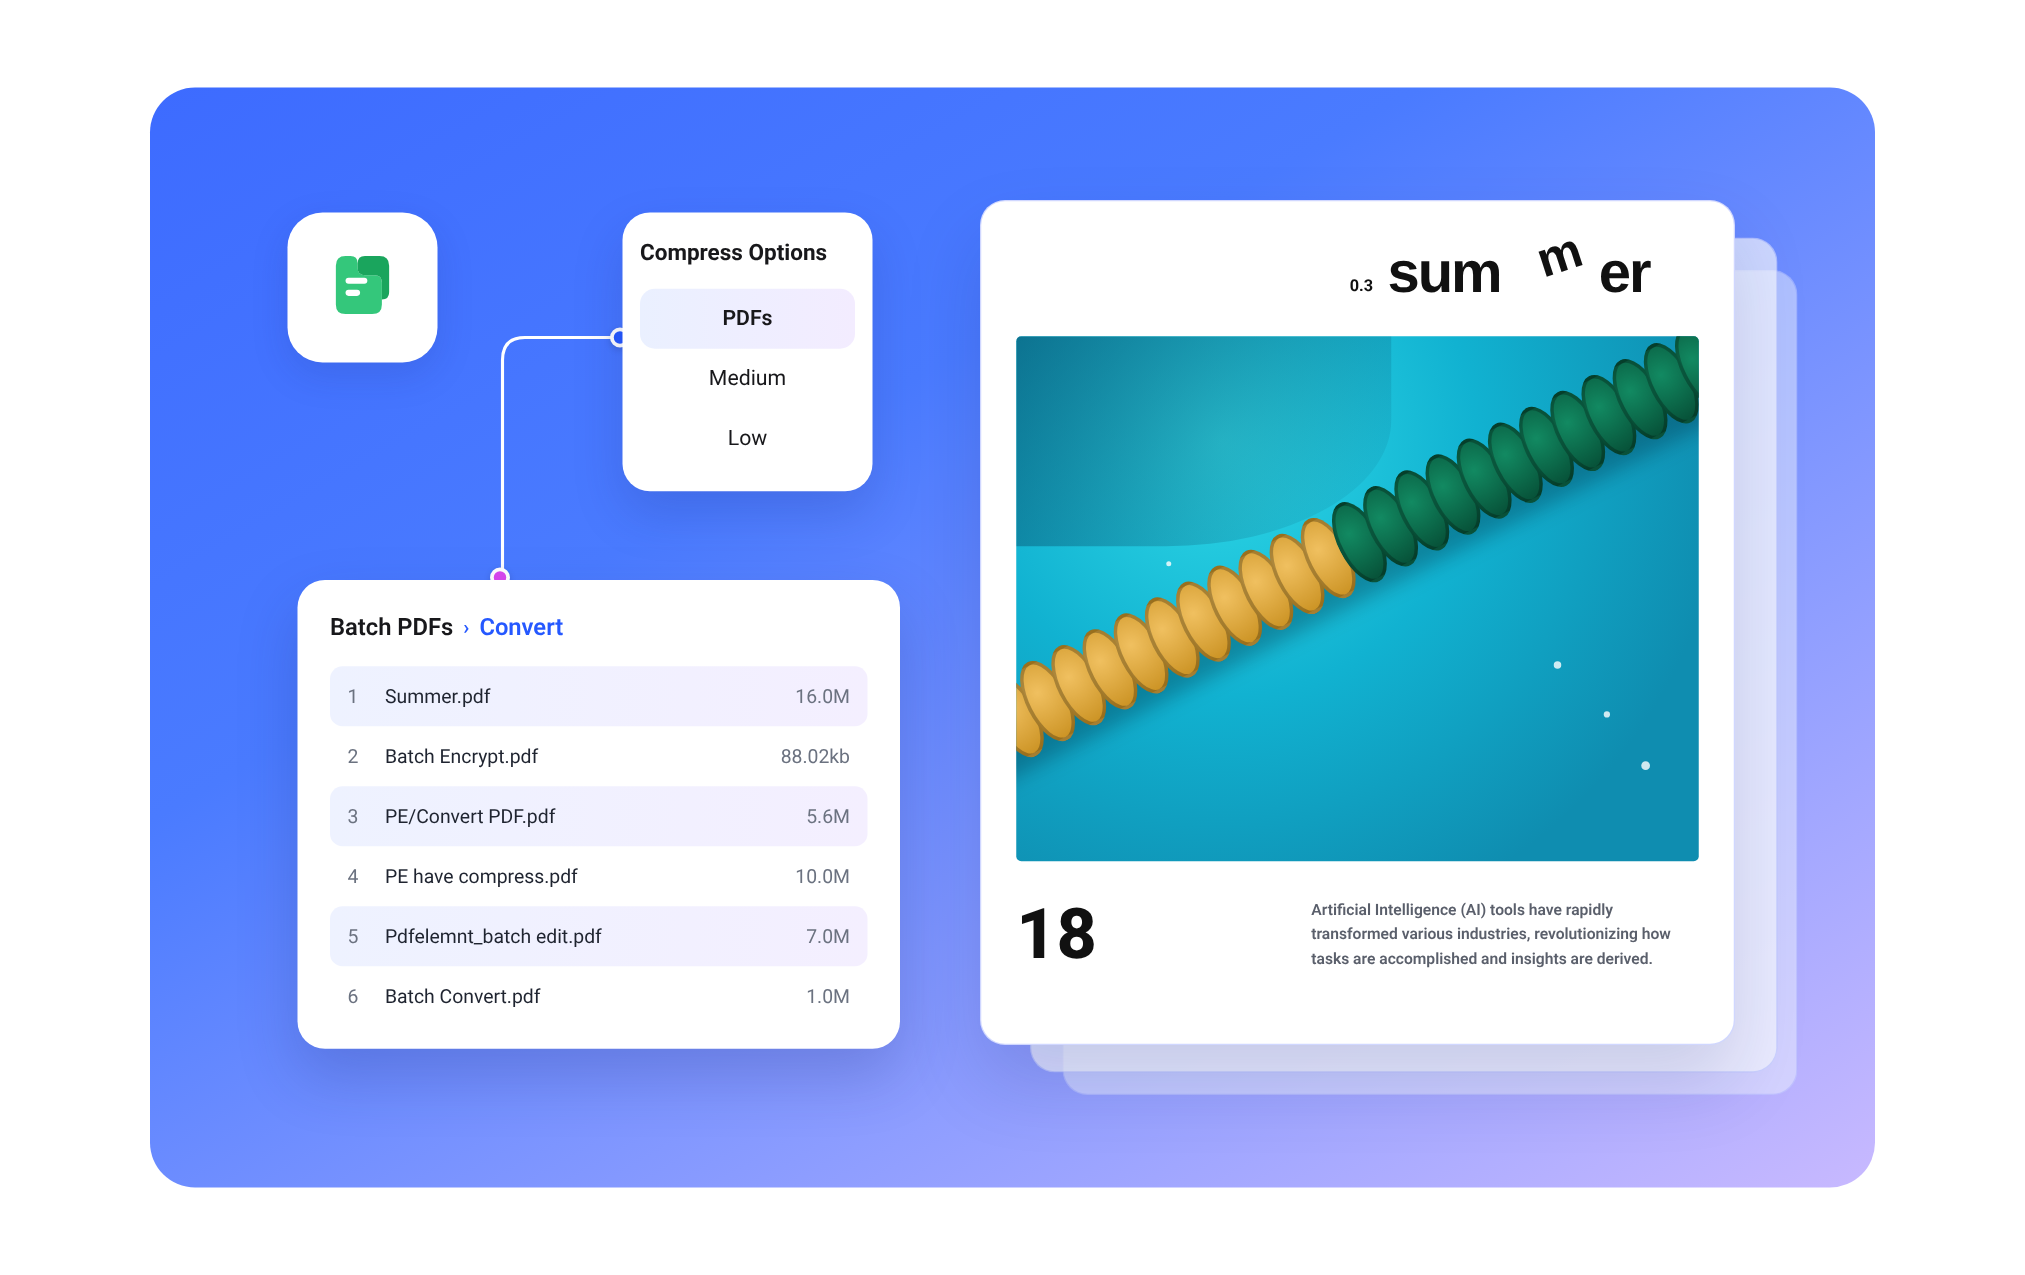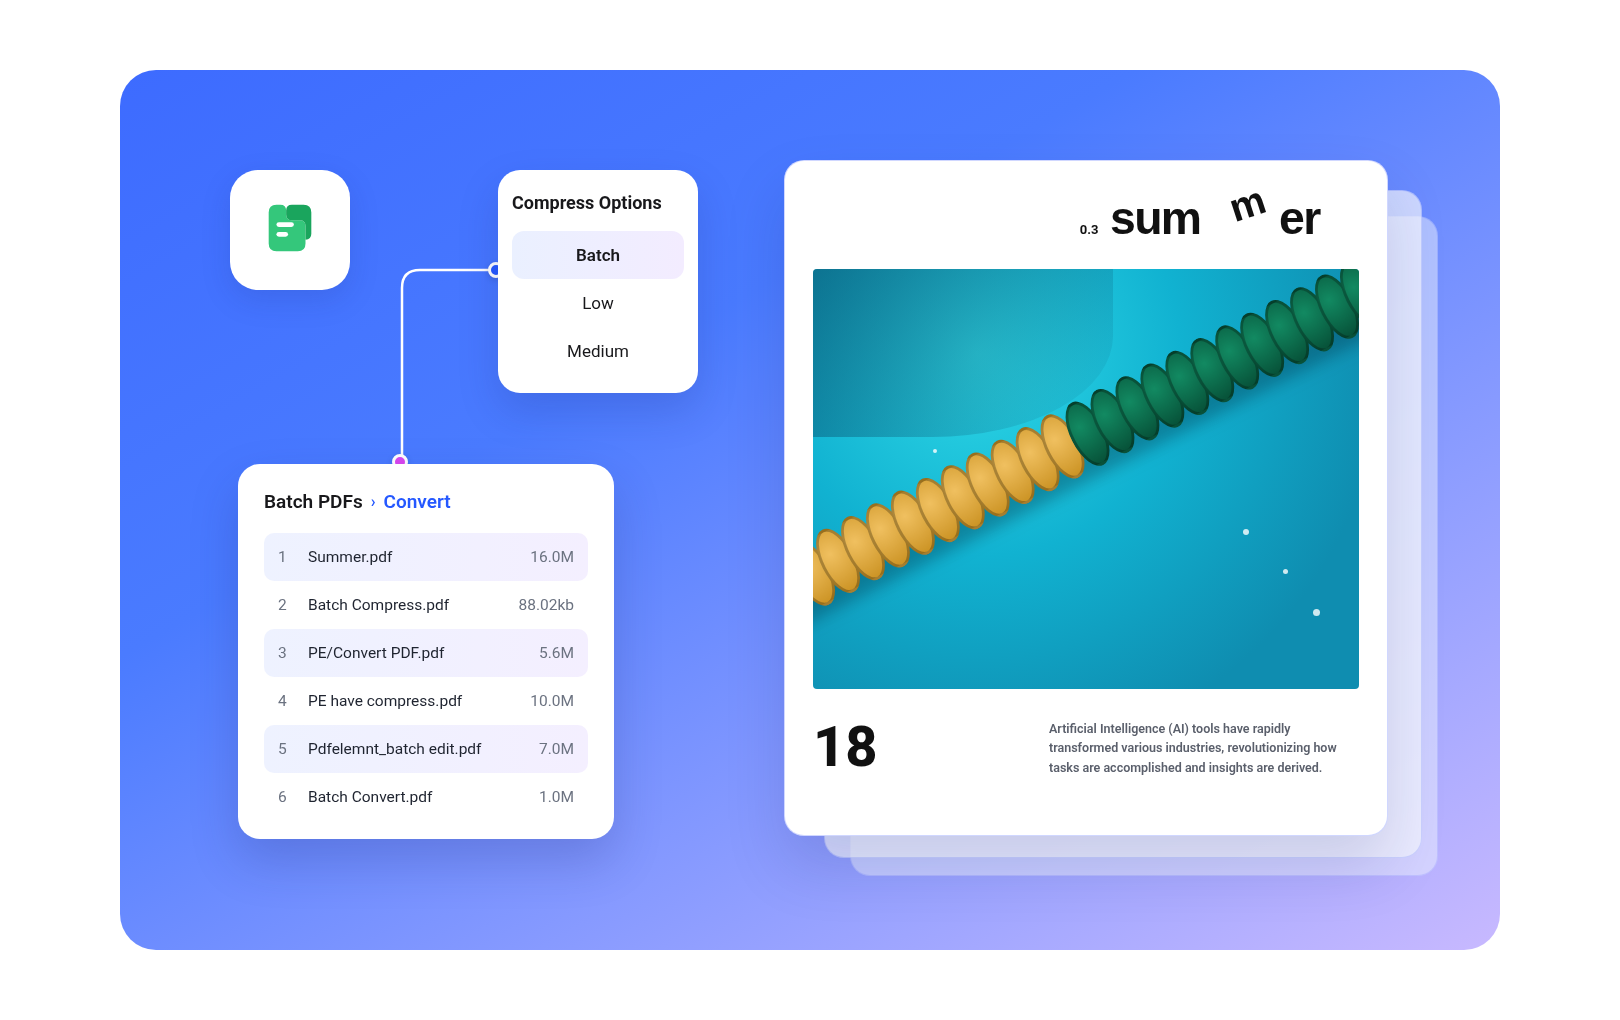--- a/index.html
+++ b/index.html
@@ -63,21 +63,21 @@
   position:absolute; width:16px; height:16px; border-radius:50%;
   border:3px solid #fff;
   box-shadow:0 2px 6px rgba(0,0,0,.15);
 }
 .dot-blue { left:368px; top:192px; background:#2558ff; }
 .dot-pink { left:272px; top:384px; background:#d946ef; }
 
 .batch-card {
   position:absolute;
   left:118px; top:394px;
-  width:376px;
+  width:482px;
   background:#fff;
   border-radius:22px;
   box-shadow: 0 22px 48px rgba(30,40,120,.22);
   padding:26px 26px 18px;
 }
 .breadcrumb {
   display:flex; align-items:center; gap:8px;
   font-size:19px; font-weight:600;
   margin-bottom:20px;
 }
@@ -179,41 +179,41 @@
     <svg width="600" height="500">
       <path d="M376 200 L300 200 Q282 200 282 218 L282 390" stroke="#fff" stroke-width="2.5" fill="none"></path>
     </svg>
   </div>
   <div class="dot-blue"></div>
   <div class="dot-pink"></div>
 
   <div class="options-card">
     <div class="options-title">Compress Options</div>
     <div id="opts">
-        <div class="opt-item selected">Batch</div>
+        <div class="opt-item selected">PDFs</div>
+        <div class="opt-item">Medium</div>
         <div class="opt-item">Low</div>
-        <div class="opt-item">Medium</div>
       </div>
   </div>
 
   <div class="batch-card">
     <div class="breadcrumb">
       <span class="bc-root">Batch PDFs</span>
       <span class="chev">›</span>
       <span class="bc-current">Convert</span>
     </div>
     <div id="files">
         <div class="file-row shade">
           <span class="idx">1</span>
           <span class="name">Summer.pdf</span>
           <span class="size">16.0M</span>
         </div>
         <div class="file-row">
           <span class="idx">2</span>
-          <span class="name">Batch Compress.pdf</span>
+          <span class="name">Batch Encrypt.pdf</span>
           <span class="size">88.02kb</span>
         </div>
         <div class="file-row shade">
           <span class="idx">3</span>
           <span class="name">PE/Convert PDF.pdf</span>
           <span class="size">5.6M</span>
         </div>
         <div class="file-row">
           <span class="idx">4</span>
           <span class="name">PE have compress.pdf</span>

